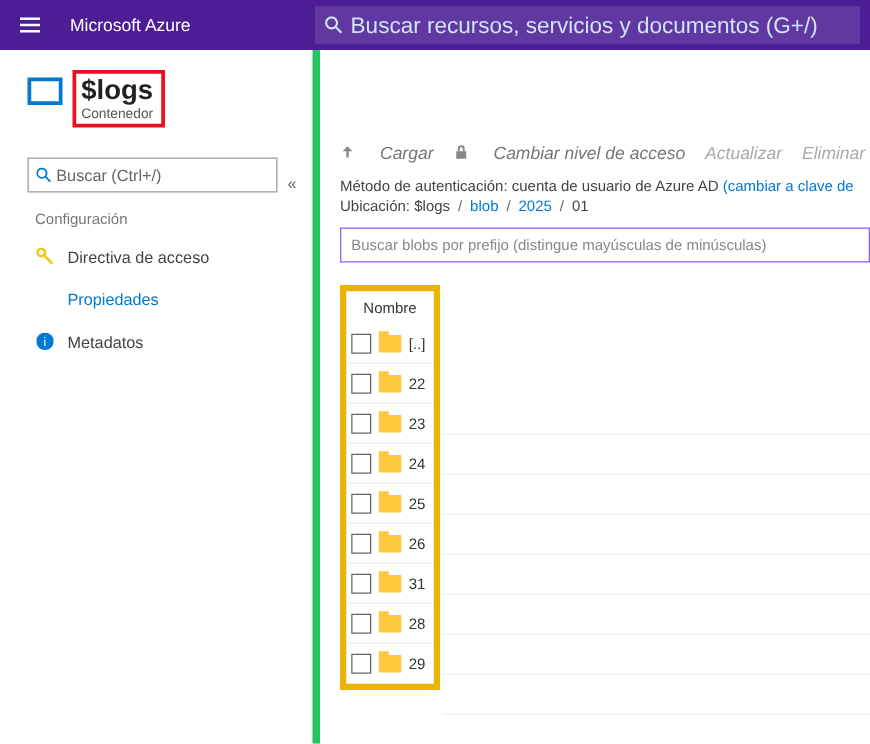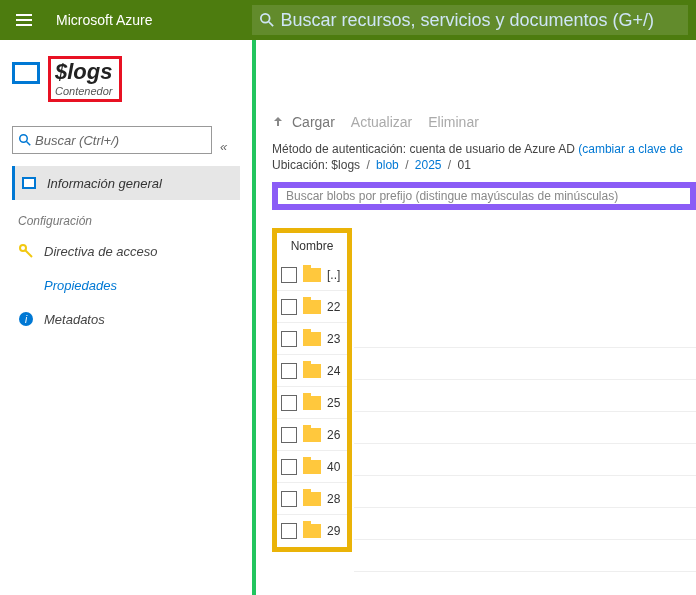--- a/index.html
+++ b/index.html
@@ -8,21 +8,21 @@
       padding: 0;
       font-family: "Segoe UI", Arial, sans-serif;
     }
     body {
       width: 696px;
       height: 595px;
       overflow: hidden;
       background: #fff;
     }
     .topbar {
-      background: #4d7c0f;
+      background: #4c1d95;
       height: 40px;
       display: flex;
       align-items: center;
       color: #fff;
       padding: 0 8px;
     }
     .hamburger {
       width: 32px;
       height: 32px;
       display: flex;
@@ -46,23 +46,22 @@
       color: #cfe5f6;
       font-size: 18px;
     }
     .search-global svg { fill: #cfe5f6; margin-right: 6px; }
     .content-wrap {
       display: flex;
       height: calc(100% - 40px);
     }
     .left-col {
       width: 256px;
-      padding: 16px 12px 0 12px;
-      border-right: 4px solid #22c55e;
-      font-style: italic;
+      padding: 16px 12px 0 22px;
+      border-right: 6px solid #22c55e;
     }
     .header-block {
       display: flex;
       align-items: flex-start;
       gap: 8px;
       margin-bottom: 24px;
     }
     .storage-icon {
       width: 28px;
       height: 22px;
@@ -133,29 +132,29 @@
       position: relative;
     }
     .toolbar {
       display: flex;
       gap: 16px;
       font-size: 14px;
       color: #777;
       margin-bottom: 12px;
       margin-top: 58px;
     }
-    .toolbar span{display:inline-flex;align-items:center;gap:8px;cursor:pointer;}
+    .toolbar span{display:inline-flex;align-items:center;gap:20px;cursor:pointer;font-style:italic;}
     .meta-line{font-size:12px;color:#444;margin-bottom:2px;}
     .meta-line .link{color:#0078d4;cursor:pointer;}
     .breadcrumb{font-size:12px;margin-bottom:10px;}
     .breadcrumb .sep{color:#666;margin:0 3px;}
     .breadcrumb .lbl{color:#444;}
     .breadcrumb .blue{color:#0078d4;cursor:pointer;}
     .blob-search{
-      border:6px solid #8b5cf6;height:28px;padding:0 8px;font-size:12px;color:#888;
+      border:1px solid #8b5cf6;height:28px;padding:0 8px;font-size:12px;color:#888;
       display:flex;align-items:center;width:100%;
     }
     .table-wrap{
       border:5px solid #eab308;
       margin-top:18px;
       width:80px;
     }
     .table-header{
       font-size:12px;text-align:center;padding:6px 0;color:#333;
     }
@@ -218,29 +217,20 @@
       <div class="local-search">
         <svg width="12" height="12" viewBox="0 0 16 16">
             <circle cx="6" cy="6" r="5" fill="none" stroke="#0078d4" stroke-width="2"></circle>
             <line x1="10" y1="10" x2="15" y2="15" stroke="#0078d4" stroke-width="2"></line>
           </svg>
         <span>Buscar (Ctrl+/)</span>
       </div>
       <span class="collapse-chevron">«</span>
     </div>
 
-    <div class="nav-item active">
-      <span class="nav-icon">
-        <svg width="14" height="12" viewBox="0 0 14 12">
-            <rect width="14" height="12" fill="#0078d4"></rect>
-            <rect x="2" y="2" width="10" height="8" fill="#fff"></rect>
-          </svg>
-      </span>
-      <span>Información general</span>
-    </div>
 
     <div class="nav-section-label">Configuración</div>
 
     <div class="nav-item">
       <span class="nav-icon">
         <svg width="14" height="14" viewBox="0 0 14 14">
             <circle cx="4" cy="4" r="3" fill="none" stroke="#f2c811" stroke-width="2"></circle>
             <line x1="6" y1="6" x2="13" y2="13" stroke="#f2c811" stroke-width="2"></line>
           </svg>
       </span>
@@ -261,20 +251,27 @@
     </div>
   </div>
 
   <div class="right-col">
     <div class="toolbar">
       <span>
         <svg width="12" height="12" viewBox="0 0 12 12">
             <path d="M6 1l4 4H7v5H5V5H2z" fill="#888"></path>
           </svg>
         <span>Cargar</span>
+      </span>
+      <span>
+        <svg width="12" height="12" viewBox="0 0 12 12">
+            <rect x="2" y="5" width="8" height="6" fill="#888"></rect>
+            <path d="M4 5V3a2 2 0 014 0v2" fill="none" stroke="#888" stroke-width="1.5"></path>
+          </svg>
+        <span>Cambiar nivel de acceso</span>
       </span>
       <span style="color:#aaa;">
         <span>Actualizar</span>
       </span>
       <span style="color:#aaa;">
         <span>Eliminar</span>
       </span>
     </div>
 
     <div class="meta-line">
@@ -336,21 +333,21 @@
             <div class="row-label">25</div>
           </div>
           <div class="row">
             <div class="chk"></div>
             <div class="folder-icon"></div>
             <div class="row-label">26</div>
           </div>
           <div class="row">
             <div class="chk"></div>
             <div class="folder-icon"></div>
-            <div class="row-label">40</div>
+            <div class="row-label">31</div>
           </div>
           <div class="row">
             <div class="chk"></div>
             <div class="folder-icon"></div>
             <div class="row-label">28</div>
           </div>
           <div class="row">
             <div class="chk"></div>
             <div class="folder-icon"></div>
             <div class="row-label">29</div>

